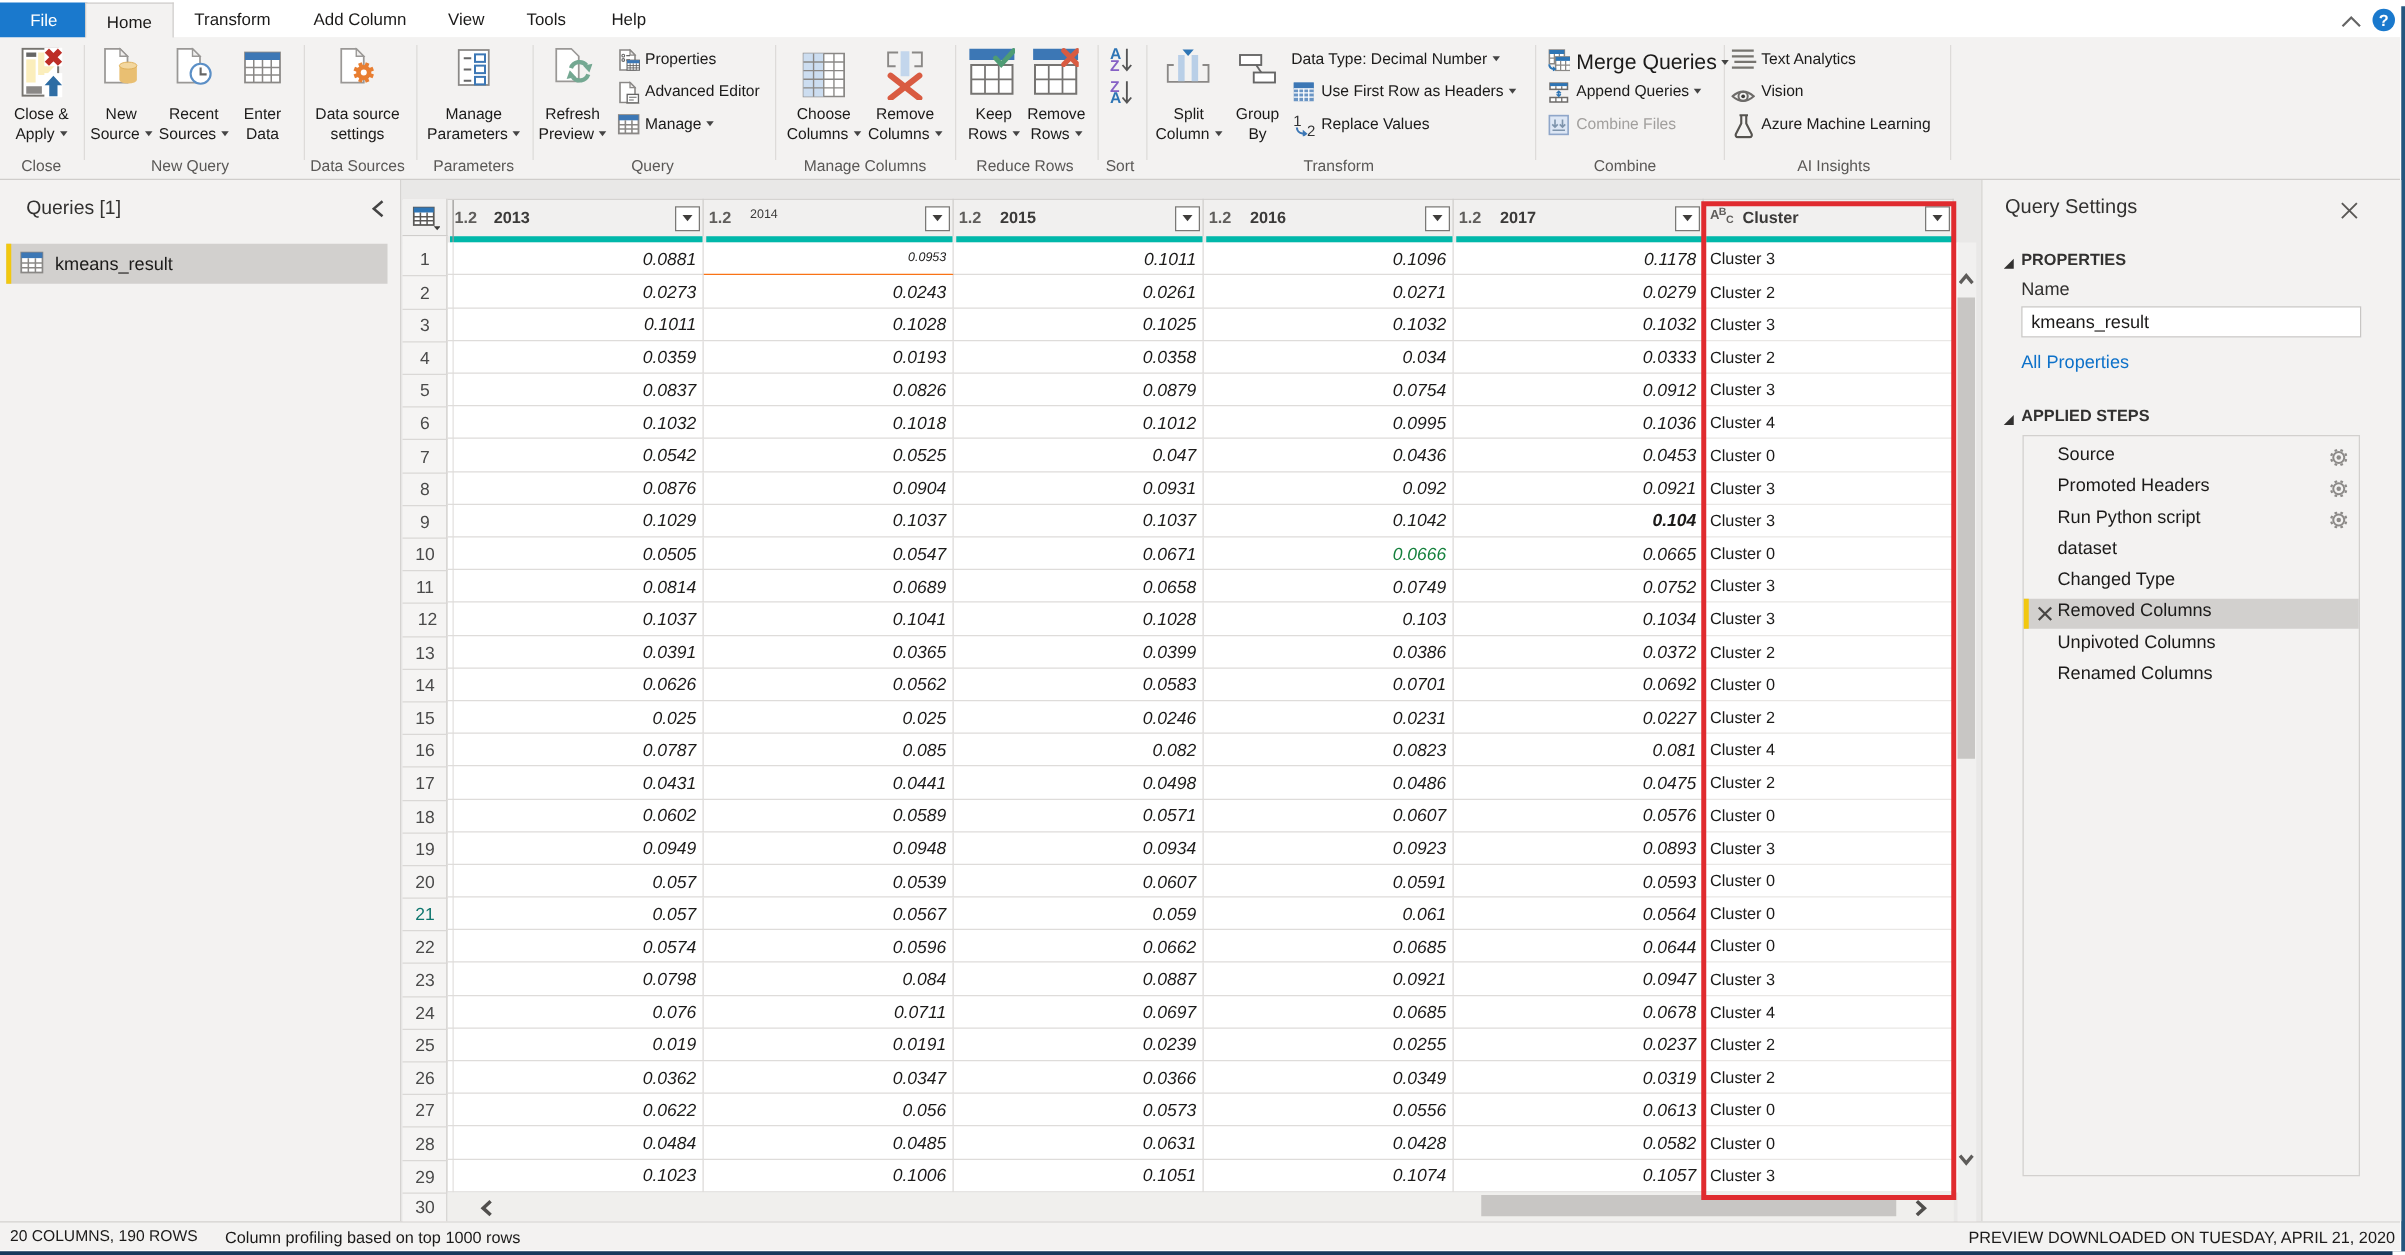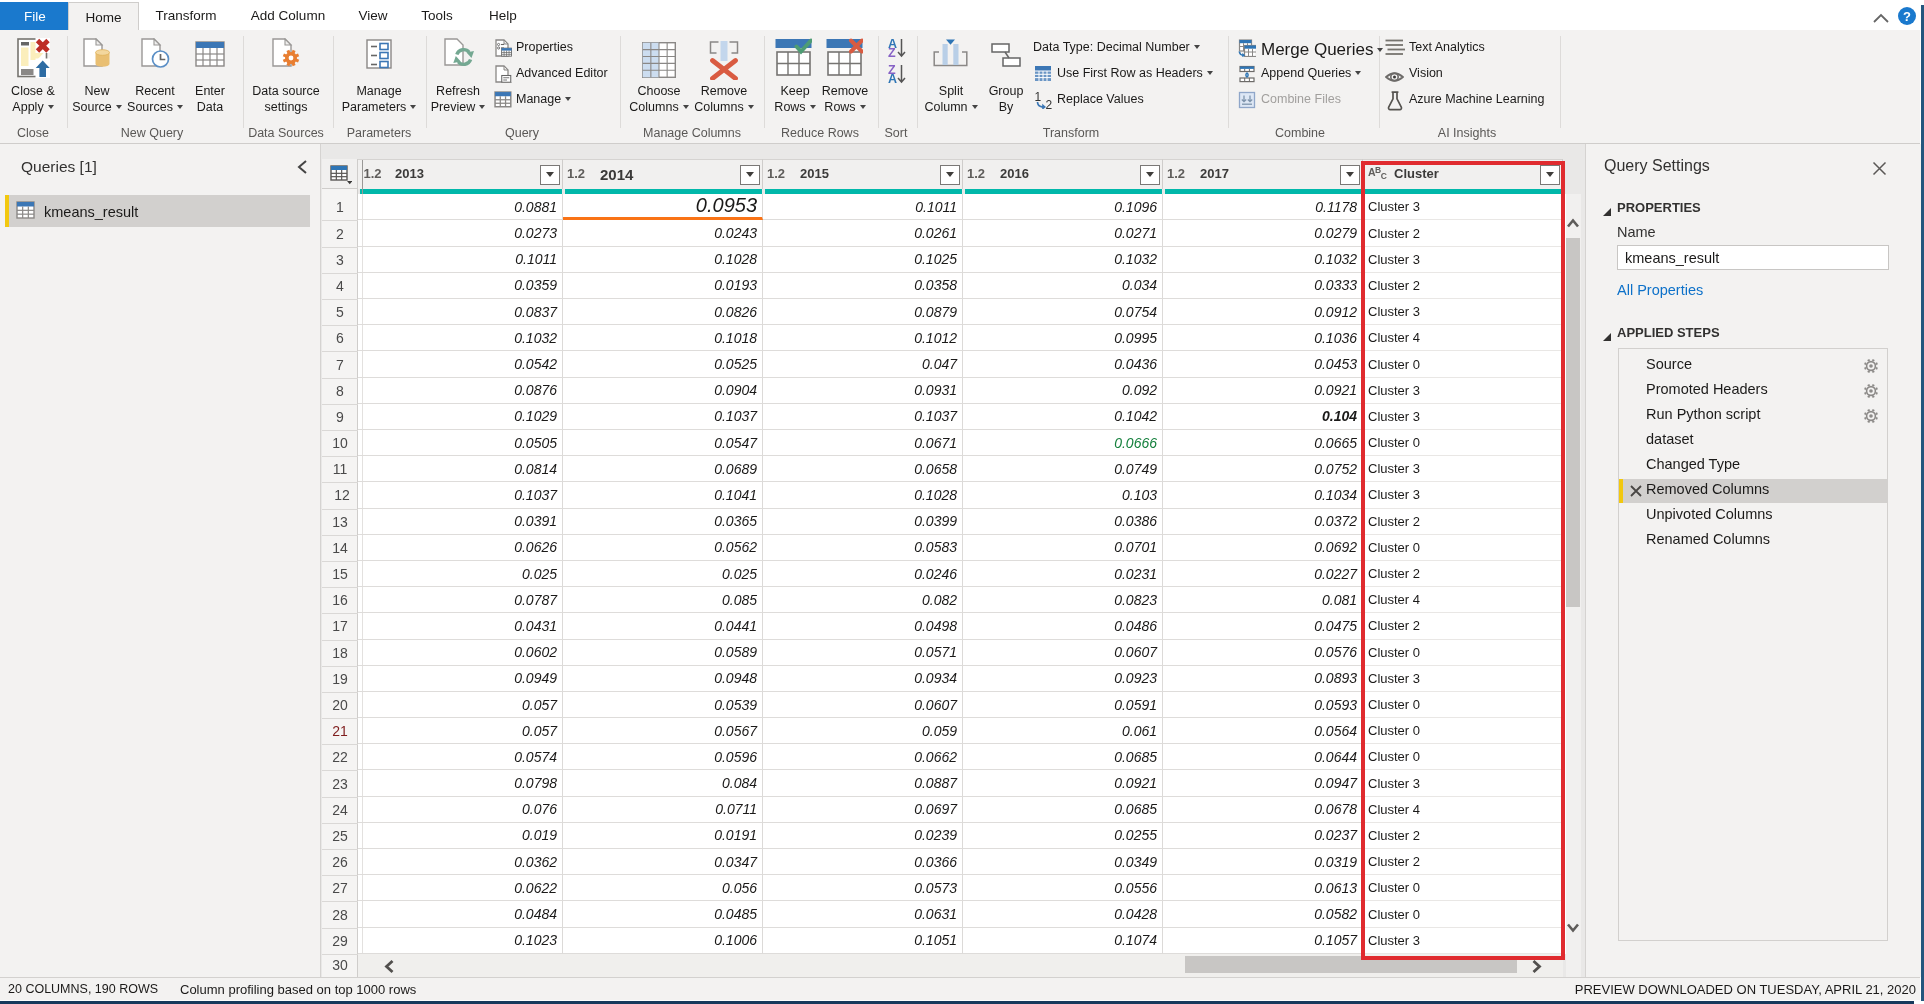--- a/index.html
+++ b/index.html
@@ -358,21 +358,21 @@
     </svg></div>
 <div class="abs" style="left:358px;top:159px;width:205px;height:29.5px;border-right:1px solid #cfcdcb;"></div>
 <div class="abs" style="left:363.5px;top:166px;font-size:13px;color:#5f5d5b;font-weight:bold;white-space:nowrap;">1.2</div>
 <div class="abs" style="left:395px;top:166px;font-size:13px;color:#3b3a39;font-weight:bold;white-space:nowrap;">2013</div>
 <div class="abs" style="left:540.3px;top:164.8px;width:20px;height:20.5px;background:#fff;border:1.3px solid #7a7876;">
     <div style="width:0;height:0;border-left:4.5px solid transparent;border-right:4.5px solid transparent;border-top:5.5px solid #3f3d3b;margin:6.5px auto 0;"></div>
   </div>
 <div class="abs" style="left:359.5px;top:188.5px;width:202.5px;height:5.8px;background:#01b8aa;"></div>
 <div class="abs" style="left:563px;top:159px;width:200px;height:29.5px;border-right:1px solid #cfcdcb;"></div>
 <div class="abs" style="left:567px;top:166px;font-size:13px;color:#5f5d5b;font-weight:bold;white-space:nowrap;">1.2</div>
-<div class="abs" style="left:600px;top:166px;font-size:15px;color:#3b3a39;font-weight:bold;white-space:nowrap;">2014</div>
+<div class="abs" style="left:600px;top:166px;font-size:10px;color:#3b3a39;font-weight:normal;white-space:nowrap;">2014</div>
 <div class="abs" style="left:740.3px;top:164.8px;width:20px;height:20.5px;background:#fff;border:1.3px solid #7a7876;">
     <div style="width:0;height:0;border-left:4.5px solid transparent;border-right:4.5px solid transparent;border-top:5.5px solid #3f3d3b;margin:6.5px auto 0;"></div>
   </div>
 <div class="abs" style="left:564.5px;top:188.5px;width:197.5px;height:5.8px;background:#01b8aa;"></div>
 <div class="abs" style="left:763px;top:159px;width:200px;height:29.5px;border-right:1px solid #cfcdcb;"></div>
 <div class="abs" style="left:767px;top:166px;font-size:13px;color:#5f5d5b;font-weight:bold;white-space:nowrap;">1.2</div>
 <div class="abs" style="left:800px;top:166px;font-size:13px;color:#3b3a39;font-weight:bold;white-space:nowrap;">2015</div>
 <div class="abs" style="left:940.3px;top:164.8px;width:20px;height:20.5px;background:#fff;border:1.3px solid #7a7876;">
     <div style="width:0;height:0;border-left:4.5px solid transparent;border-right:4.5px solid transparent;border-top:5.5px solid #3f3d3b;margin:6.5px auto 0;"></div>
   </div>
@@ -400,21 +400,21 @@
 <div class="abs" style="left:1364.5px;top:188.5px;width:197.5px;height:5.8px;background:#01b8aa;"></div>
 <div class="abs" style="left:362.3px;top:160px;width:1px;height:34.3px;background:#9a9896;"></div>
 <div class="abs" style="left:322px;top:188.3px;width:36px;height:1px;background:#cfcdcb;"></div>
 <div class="abs" style="left:322px;top:194.3px;width:36px;height:1px;background:#e3e1df;"></div>
 <div class="abs" style="left:358px;top:194.3px;width:1209px;height:759.51px;background:#fff;"></div>
 <div class="abs" style="left:361.5px;top:194.3px;width:1px;height:759.51px;background:#e3e1df;"></div>
 <div class="abs" style="left:322px;top:188.5px;width:36px;height:788.5px;background:#f5f4f3;border-right:1px solid #cfcdcb;"></div>
 <div class="abs" style="left:322px;top:194.3px;width:36px;height:26.19px;color:#4a4a4a;font-size:14px;display:flex;align-items:center;justify-content:center;">1</div>
 <div class="abs" style="left:322px;top:220.49px;width:36px;height:1px;background:#dad8d6;"></div>
 <div class="abs" style="left:358px;top:194.3px;width:205px;height:26.19px;border-bottom:1px solid #dedcda;border-right:1px solid #dcdad8;color:#1b1a19;font-size:14px;font-style:italic;display:flex;align-items:center;justify-content:flex-end;padding-right:5px;">0.0881</div>
-<div class="abs" style="left:563px;top:194.3px;width:200px;height:26.19px;border-bottom:3px solid #f97316;border-right:1px solid #dcdad8;color:#1b1a19;font-size:20px;font-style:italic;display:flex;align-items:center;justify-content:flex-end;padding-right:5px;">0.0953</div>
+<div class="abs" style="left:563px;top:194.3px;width:200px;height:26.19px;border-bottom:1px solid #f97316;border-right:1px solid #dcdad8;color:#1b1a19;font-size:10px;font-style:italic;display:flex;align-items:center;justify-content:flex-end;padding-right:5px;">0.0953</div>
 <div class="abs" style="left:763px;top:194.3px;width:200px;height:26.19px;border-bottom:1px solid #dedcda;border-right:1px solid #dcdad8;color:#1b1a19;font-size:14px;font-style:italic;display:flex;align-items:center;justify-content:flex-end;padding-right:5px;">0.1011</div>
 <div class="abs" style="left:963px;top:194.3px;width:200px;height:26.19px;border-bottom:1px solid #dedcda;border-right:1px solid #dcdad8;color:#1b1a19;font-size:14px;font-style:italic;display:flex;align-items:center;justify-content:flex-end;padding-right:5px;">0.1096</div>
 <div class="abs" style="left:1163px;top:194.3px;width:200px;height:26.19px;border-bottom:1px solid #dedcda;border-right:1px solid #dcdad8;color:#1b1a19;font-size:14px;font-style:italic;display:flex;align-items:center;justify-content:flex-end;padding-right:5px;">0.1178</div>
 <div class="abs" style="left:1363px;top:194.3px;width:200px;height:26.19px;border-bottom:1px solid #e9e7e5;border-right:1px solid #e8e6e4;color:#1b1a19;font-size:13px;display:flex;align-items:center;padding-left:5px;">Cluster 3</div>
 <div class="abs" style="left:322px;top:220.49px;width:36px;height:26.19px;color:#4a4a4a;font-size:14px;display:flex;align-items:center;justify-content:center;">2</div>
 <div class="abs" style="left:322px;top:246.68px;width:36px;height:1px;background:#dad8d6;"></div>
 <div class="abs" style="left:358px;top:220.49px;width:205px;height:26.19px;border-bottom:1px solid #dedcda;border-right:1px solid #dcdad8;color:#1b1a19;font-size:14px;font-style:italic;display:flex;align-items:center;justify-content:flex-end;padding-right:5px;">0.0273</div>
 <div class="abs" style="left:563px;top:220.49px;width:200px;height:26.19px;border-bottom:1px solid #dedcda;border-right:1px solid #dcdad8;color:#1b1a19;font-size:14px;font-style:italic;display:flex;align-items:center;justify-content:flex-end;padding-right:5px;">0.0243</div>
 <div class="abs" style="left:763px;top:220.49px;width:200px;height:26.19px;border-bottom:1px solid #dedcda;border-right:1px solid #dcdad8;color:#1b1a19;font-size:14px;font-style:italic;display:flex;align-items:center;justify-content:flex-end;padding-right:5px;">0.0261</div>
 <div class="abs" style="left:963px;top:220.49px;width:200px;height:26.19px;border-bottom:1px solid #dedcda;border-right:1px solid #dcdad8;color:#1b1a19;font-size:14px;font-style:italic;display:flex;align-items:center;justify-content:flex-end;padding-right:5px;">0.0271</div>
@@ -557,21 +557,21 @@
 <div class="abs" style="left:1163px;top:665.72px;width:200px;height:26.19px;border-bottom:1px solid #dedcda;border-right:1px solid #dcdad8;color:#1b1a19;font-size:14px;font-style:italic;display:flex;align-items:center;justify-content:flex-end;padding-right:5px;">0.0893</div>
 <div class="abs" style="left:1363px;top:665.72px;width:200px;height:26.19px;border-bottom:1px solid #e9e7e5;border-right:1px solid #e8e6e4;color:#1b1a19;font-size:13px;display:flex;align-items:center;padding-left:5px;">Cluster 3</div>
 <div class="abs" style="left:322px;top:691.91px;width:36px;height:26.19px;color:#4a4a4a;font-size:14px;display:flex;align-items:center;justify-content:center;">20</div>
 <div class="abs" style="left:322px;top:718.1px;width:36px;height:1px;background:#dad8d6;"></div>
 <div class="abs" style="left:358px;top:691.91px;width:205px;height:26.19px;border-bottom:1px solid #dedcda;border-right:1px solid #dcdad8;color:#1b1a19;font-size:14px;font-style:italic;display:flex;align-items:center;justify-content:flex-end;padding-right:5px;">0.057</div>
 <div class="abs" style="left:563px;top:691.91px;width:200px;height:26.19px;border-bottom:1px solid #dedcda;border-right:1px solid #dcdad8;color:#1b1a19;font-size:14px;font-style:italic;display:flex;align-items:center;justify-content:flex-end;padding-right:5px;">0.0539</div>
 <div class="abs" style="left:763px;top:691.91px;width:200px;height:26.19px;border-bottom:1px solid #dedcda;border-right:1px solid #dcdad8;color:#1b1a19;font-size:14px;font-style:italic;display:flex;align-items:center;justify-content:flex-end;padding-right:5px;">0.0607</div>
 <div class="abs" style="left:963px;top:691.91px;width:200px;height:26.19px;border-bottom:1px solid #dedcda;border-right:1px solid #dcdad8;color:#1b1a19;font-size:14px;font-style:italic;display:flex;align-items:center;justify-content:flex-end;padding-right:5px;">0.0591</div>
 <div class="abs" style="left:1163px;top:691.91px;width:200px;height:26.19px;border-bottom:1px solid #dedcda;border-right:1px solid #dcdad8;color:#1b1a19;font-size:14px;font-style:italic;display:flex;align-items:center;justify-content:flex-end;padding-right:5px;">0.0593</div>
 <div class="abs" style="left:1363px;top:691.91px;width:200px;height:26.19px;border-bottom:1px solid #e9e7e5;border-right:1px solid #e8e6e4;color:#1b1a19;font-size:13px;display:flex;align-items:center;padding-left:5px;">Cluster 0</div>
-<div class="abs" style="left:322px;top:718.1px;width:36px;height:26.19px;color:#7f1d1d;font-size:14px;display:flex;align-items:center;justify-content:center;">21</div>
+<div class="abs" style="left:322px;top:718.1px;width:36px;height:26.19px;color:#0f766e;font-size:14px;display:flex;align-items:center;justify-content:center;">21</div>
 <div class="abs" style="left:322px;top:744.29px;width:36px;height:1px;background:#dad8d6;"></div>
 <div class="abs" style="left:358px;top:718.1px;width:205px;height:26.19px;border-bottom:1px solid #dedcda;border-right:1px solid #dcdad8;color:#1b1a19;font-size:14px;font-style:italic;display:flex;align-items:center;justify-content:flex-end;padding-right:5px;">0.057</div>
 <div class="abs" style="left:563px;top:718.1px;width:200px;height:26.19px;border-bottom:1px solid #dedcda;border-right:1px solid #dcdad8;color:#1b1a19;font-size:14px;font-style:italic;display:flex;align-items:center;justify-content:flex-end;padding-right:5px;">0.0567</div>
 <div class="abs" style="left:763px;top:718.1px;width:200px;height:26.19px;border-bottom:1px solid #dedcda;border-right:1px solid #dcdad8;color:#1b1a19;font-size:14px;font-style:italic;display:flex;align-items:center;justify-content:flex-end;padding-right:5px;">0.059</div>
 <div class="abs" style="left:963px;top:718.1px;width:200px;height:26.19px;border-bottom:1px solid #dedcda;border-right:1px solid #dcdad8;color:#1b1a19;font-size:14px;font-style:italic;display:flex;align-items:center;justify-content:flex-end;padding-right:5px;">0.061</div>
 <div class="abs" style="left:1163px;top:718.1px;width:200px;height:26.19px;border-bottom:1px solid #dedcda;border-right:1px solid #dcdad8;color:#1b1a19;font-size:14px;font-style:italic;display:flex;align-items:center;justify-content:flex-end;padding-right:5px;">0.0564</div>
 <div class="abs" style="left:1363px;top:718.1px;width:200px;height:26.19px;border-bottom:1px solid #e9e7e5;border-right:1px solid #e8e6e4;color:#1b1a19;font-size:13px;display:flex;align-items:center;padding-left:5px;">Cluster 0</div>
 <div class="abs" style="left:322px;top:744.29px;width:36px;height:26.19px;color:#4a4a4a;font-size:14px;display:flex;align-items:center;justify-content:center;">22</div>
 <div class="abs" style="left:322px;top:770.48px;width:36px;height:1px;background:#dad8d6;"></div>
 <div class="abs" style="left:358px;top:744.29px;width:205px;height:26.19px;border-bottom:1px solid #dedcda;border-right:1px solid #dcdad8;color:#1b1a19;font-size:14px;font-style:italic;display:flex;align-items:center;justify-content:flex-end;padding-right:5px;">0.0574</div>

